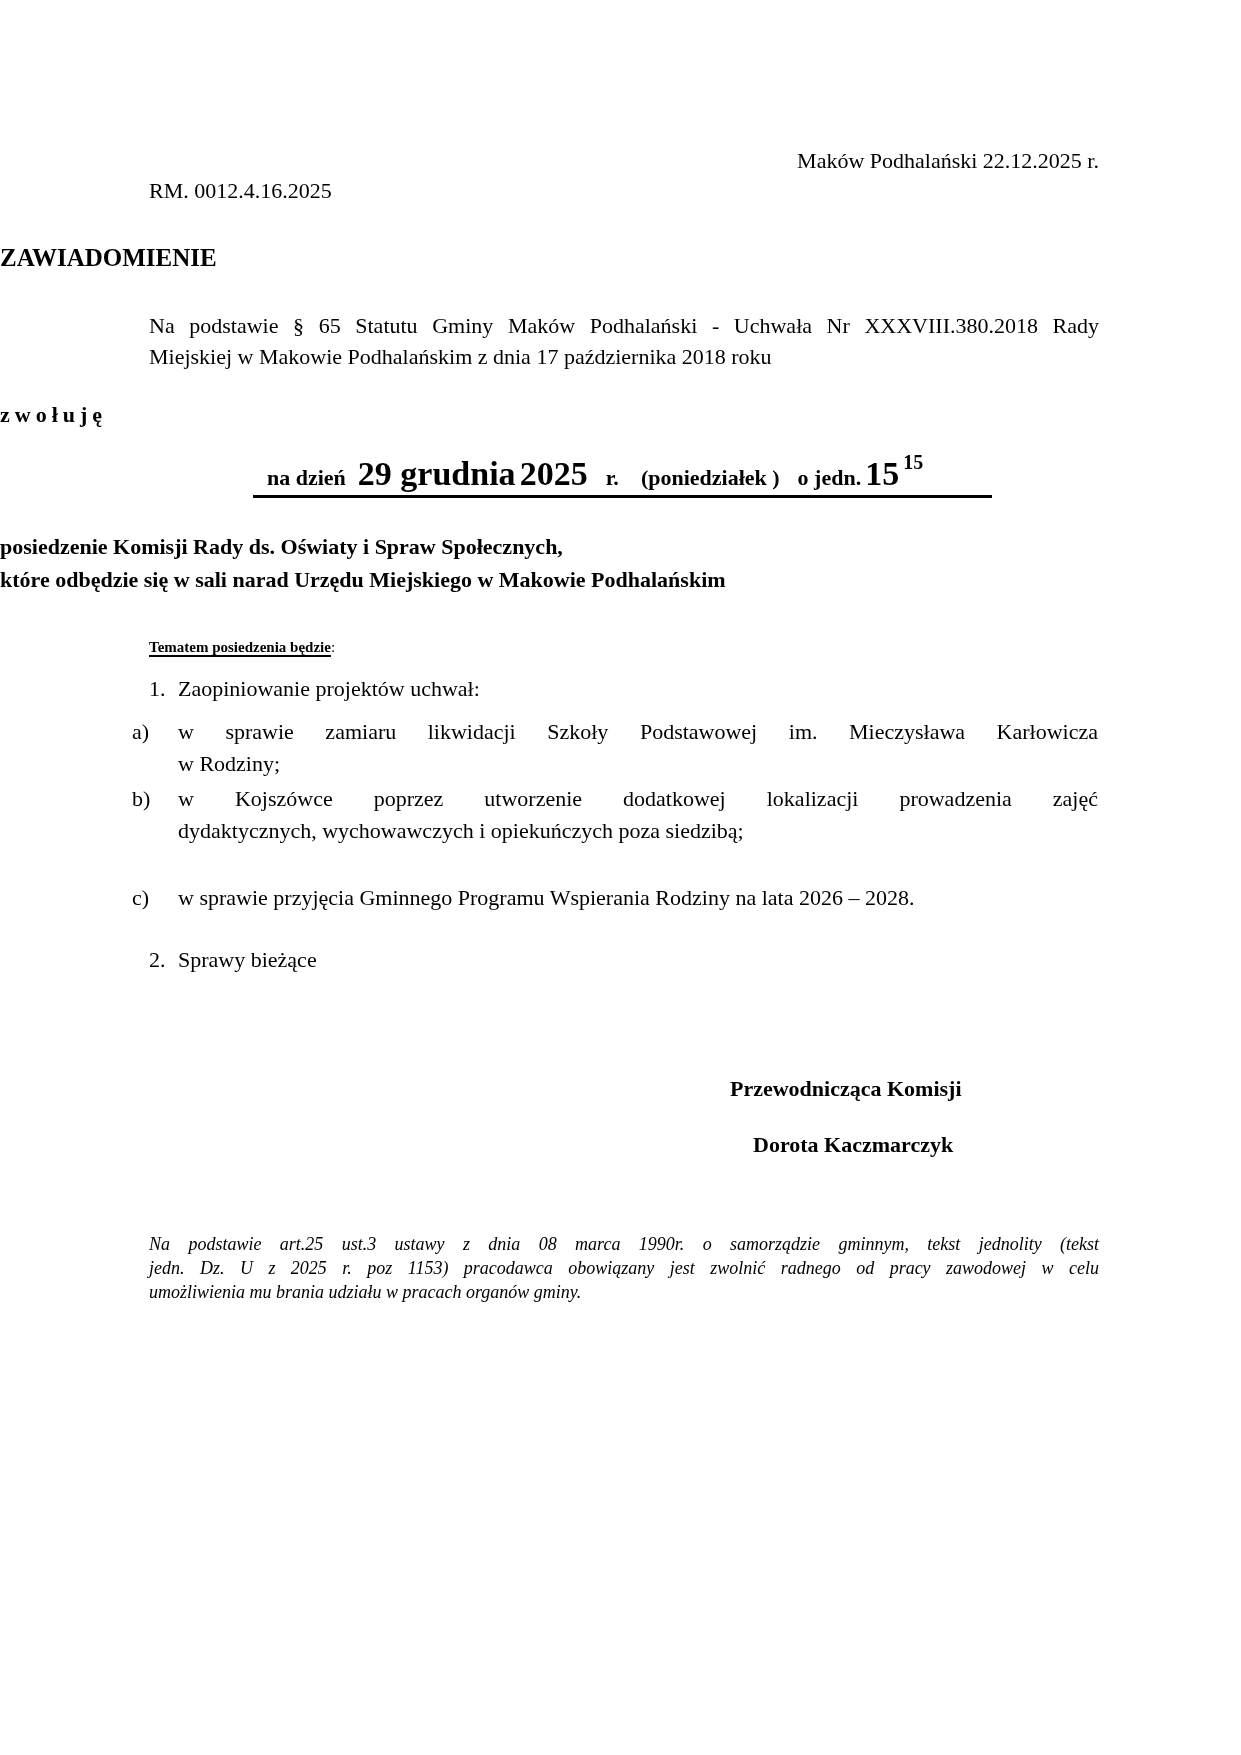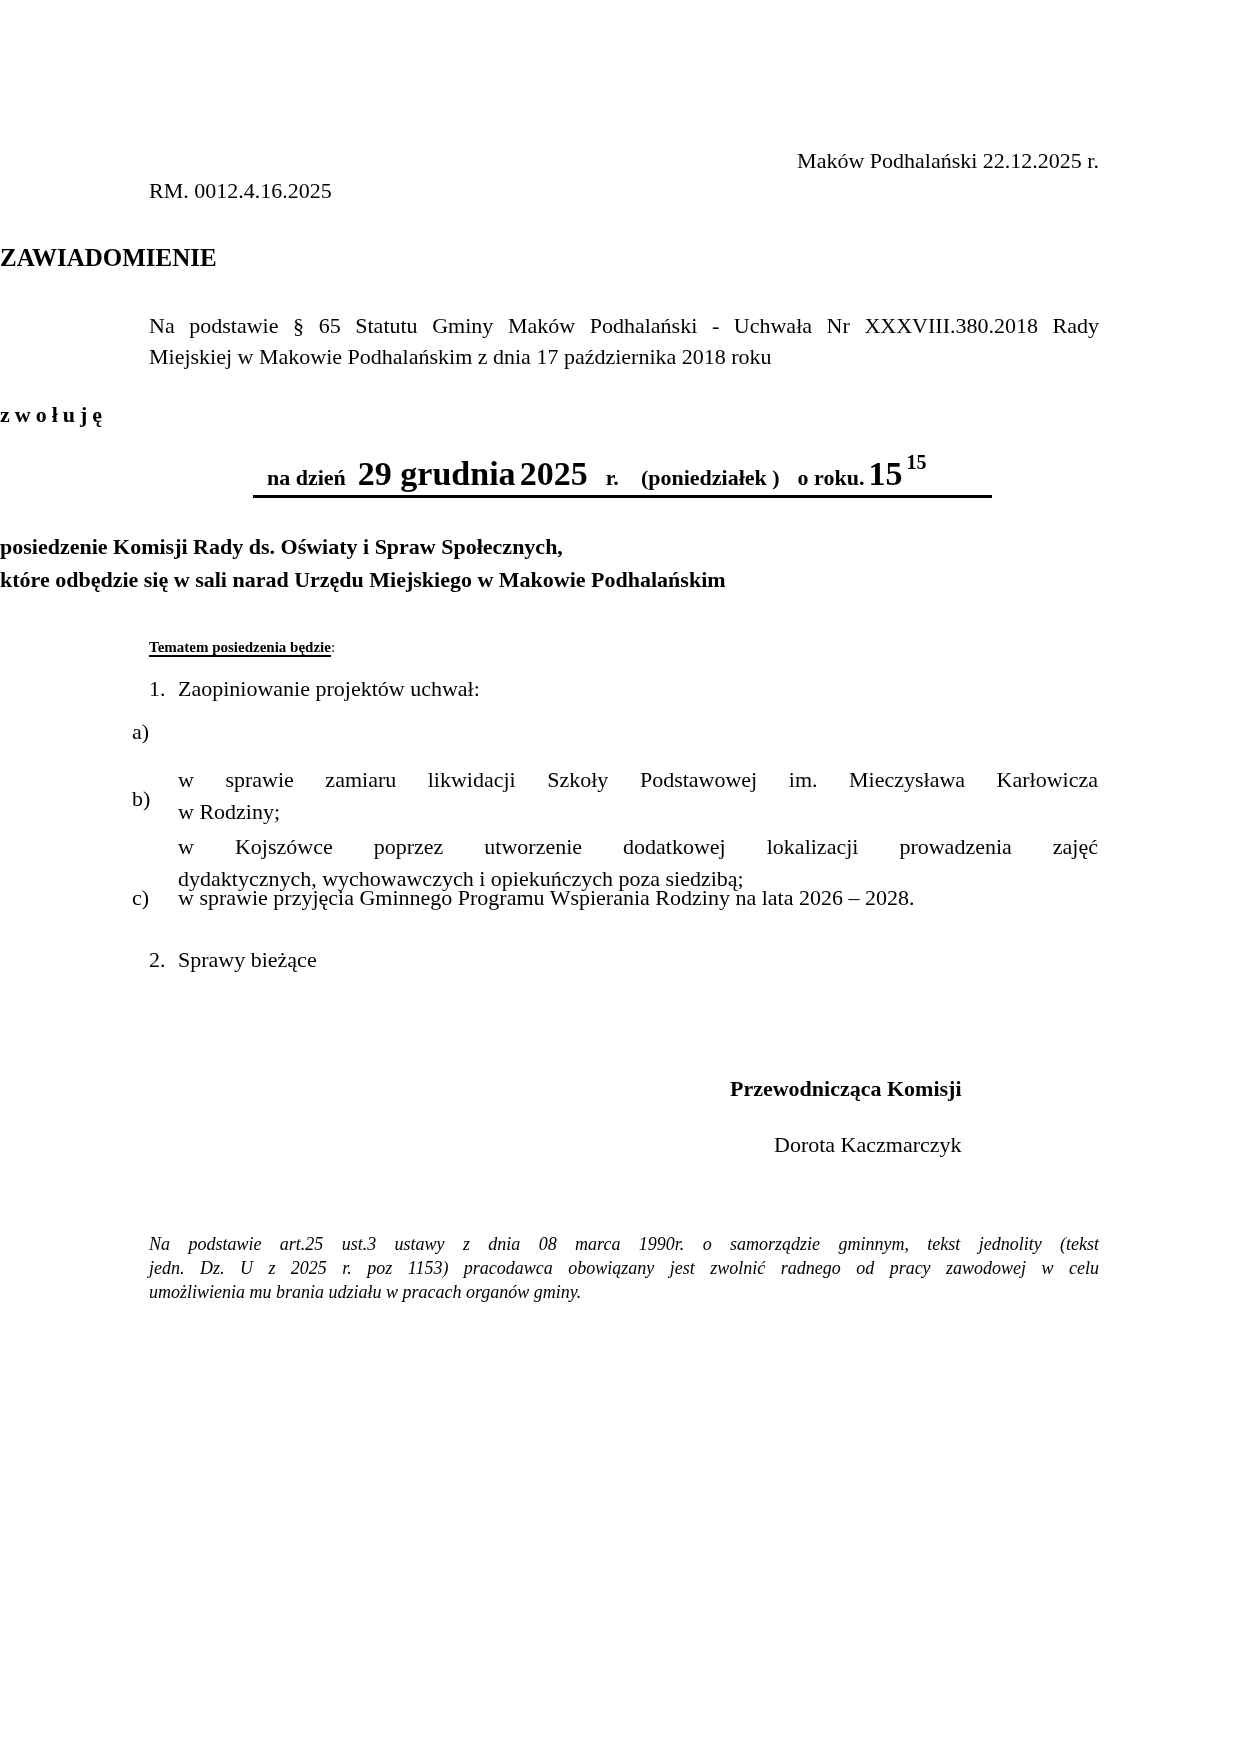--- a/index.html
+++ b/index.html
@@ -21,23 +21,23 @@
   .dl-small { font-size: 22px; margin-left: 14px; }
   .dl-big { font-size: 34px; }
   .dl-sup { font-size: 20px; position: relative; top: -16px; }
   #meeting { top: 530px; font-size: 22px; font-weight: bold; line-height: 33px; }
   #topic-heading { top: 639px; left: 149px; font-size: 15px; font-family: Liberation Serif, serif; }
   #topic-heading .u { font-weight: bold; text-decoration: underline; text-decoration-thickness: 2px; text-underline-offset: 3px; }
   .item { position: absolute; font-size: 22px; line-height: 32px; }
   .num { position: absolute; }
   .txt { position: absolute; left: 178px; width: 920px; }
   .txt .line { display: block; white-space: nowrap; }
-  .txt .j { text-align: justify; text-align-last: justify; margin-top: 48px; }
+  .txt .j { text-align: justify; text-align-last: justify; }
   #sign-role { top: 1076px; left: 730px; font-size: 22px; font-weight: bold; }
-  #sign-name { top: 1132px; left: 753px; font-size: 22px; font-weight: normal; margin-left: 21px; }
+  #sign-name { top: 1132px; left: 753px; font-size: 22px; font-weight: bold; }
   #footnote { left: 149px; top: 1232px; width: 950px; font-size: 18px; line-height: 24px; font-style: italic; }
   #footnote .line { display: block; white-space: nowrap; }
   #footnote .j { text-align: justify; text-align-last: justify; }
 </style>
 </head>
 <body>
 
 <div>
 
   <div id="place-date" class="abs t22">Maków Podhalański 22.12.2025 r.</div>
@@ -51,21 +51,21 @@
   </div>
 
   <div id="convene" class="abs center">zwołuję</div>
 
   <div id="date-line" class="abs">
     <span class="dl-small">na dzień</span>&nbsp;&nbsp;
     <span class="dl-big">29 grudnia</span>
     <span class="dl-big">2025</span>
     <span class="dl-small">r.</span>&nbsp;
     <span class="dl-small">(poniedziałek )</span>
-    <span class="dl-small">o roku.</span>
+    <span class="dl-small">o jedn.</span>
     <span class="dl-big">15</span>
     <span class="dl-sup">15</span>
   </div>
 
   <div id="meeting" class="abs center">
     <div>posiedzenie Komisji Rady ds. Oświaty i Spraw Społecznych,</div>
     <div>które odbędzie się w sali narad Urzędu Miejskiego w Makowie Podhalańskim</div>
   </div>
 
   <div id="topic-heading" class="abs">

